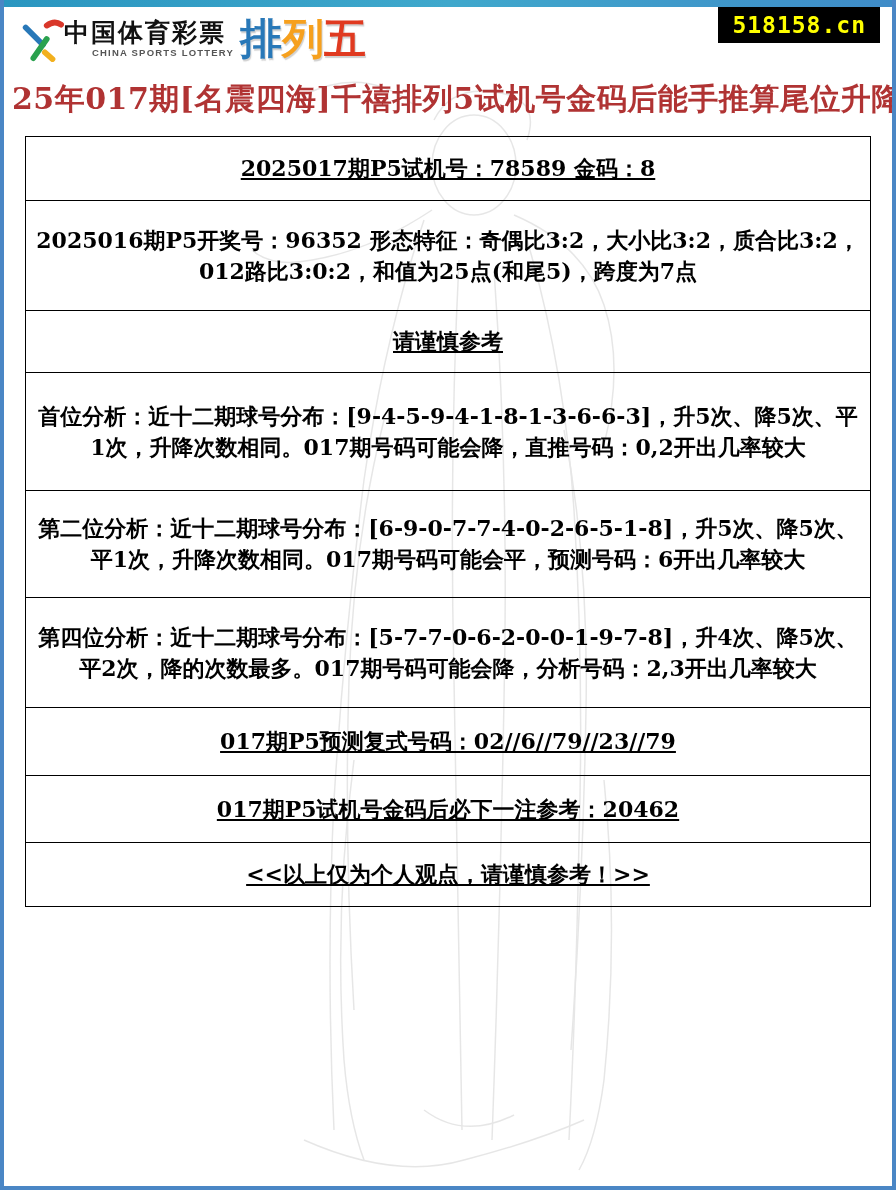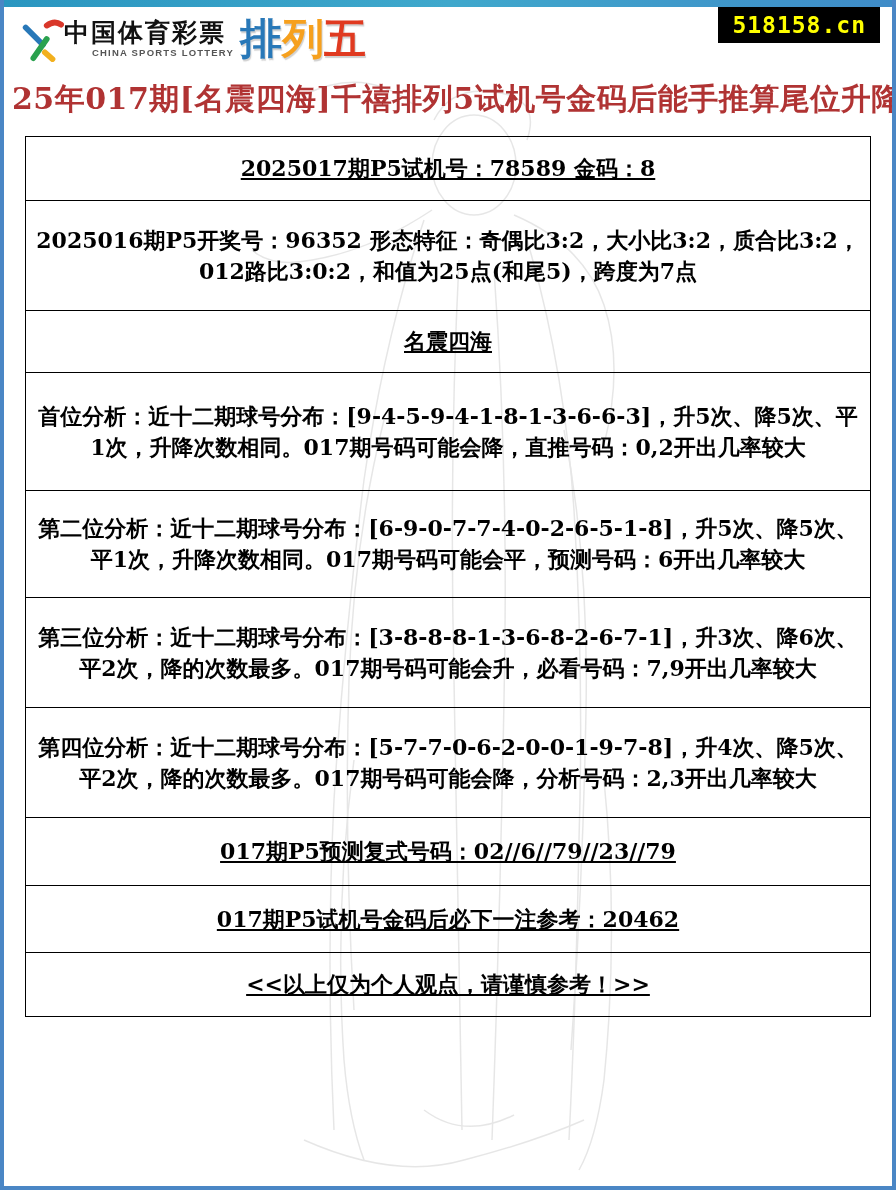--- a/index.html
+++ b/index.html
@@ -140,30 +140,27 @@
   <h1 class="page-title">25年017期[名震四海]千禧排列5试机号金码后能手推算尾位升降平</h1>
 
   <div class="analysis-table">
       <div class="row center" style="height: 64px;">
         <span>2025017期P5试机号：78589  金码：8</span>
       </div>
       <div class="row left" style="height: 110px;">
         <span>2025016期P5开奖号：96352 形态特征：奇偶比3:2，大小比3:2，质合比3:2，012路比3:0:2，和值为25点(和尾5)，跨度为7点</span>
       </div>
       <div class="row center" style="height: 62px;">
-        <span>名震四海</span>
+        <span>请谨慎参考</span>
       </div>
       <div class="row left" style="height: 118px;">
         <span>首位分析：近十二期球号分布：[9-4-5-9-4-1-8-1-3-6-6-3]，升5次、降5次、平1次，升降次数相同。017期号码可能会降，直推号码：0,2开出几率较大</span>
       </div>
       <div class="row left" style="height: 107px;">
         <span>第二位分析：近十二期球号分布：[6-9-0-7-7-4-0-2-6-5-1-8]，升5次、降5次、平1次，升降次数相同。017期号码可能会平，预测号码：6开出几率较大</span>
-      </div>
-      <div class="row left" style="height: 110px;">
-        <span>第三位分析：近十二期球号分布：[3-8-8-8-1-3-6-8-2-6-7-1]，升3次、降6次、平2次，降的次数最多。017期号码可能会升，必看号码：7,9开出几率较大</span>
       </div>
       <div class="row left" style="height: 110px;">
         <span>第四位分析：近十二期球号分布：[5-7-7-0-6-2-0-0-1-9-7-8]，升4次、降5次、平2次，降的次数最多。017期号码可能会降，分析号码：2,3开出几率较大</span>
       </div>
       <div class="row center" style="height: 68px;">
         <span>017期P5预测复式号码：02//6//79//23//79</span>
       </div>
       <div class="row center" style="height: 67px;">
         <span>017期P5试机号金码后必下一注参考：20462</span>
       </div>

